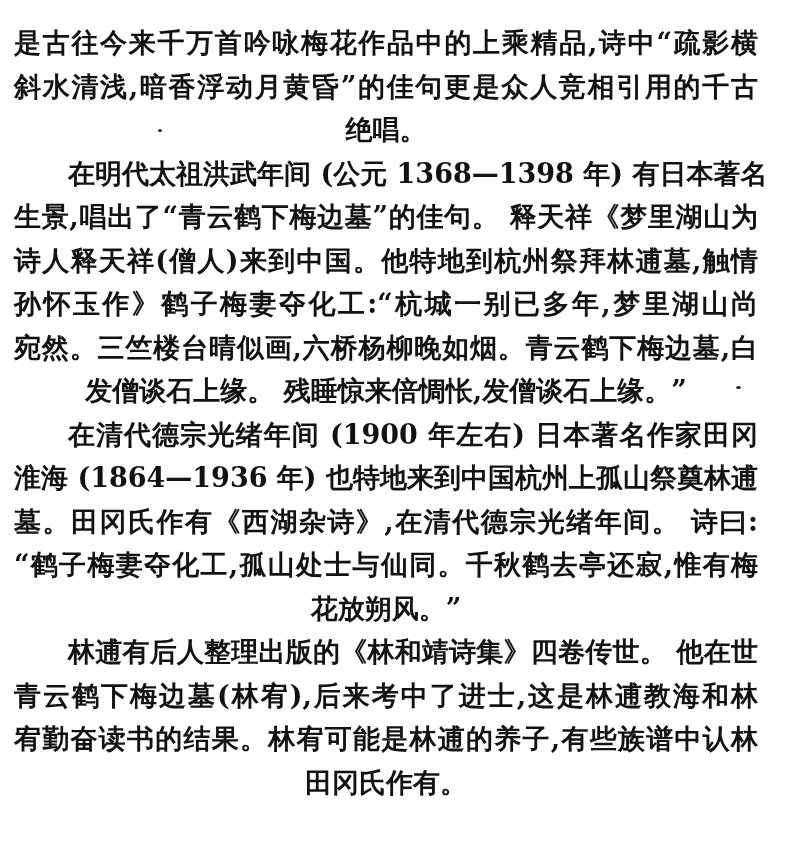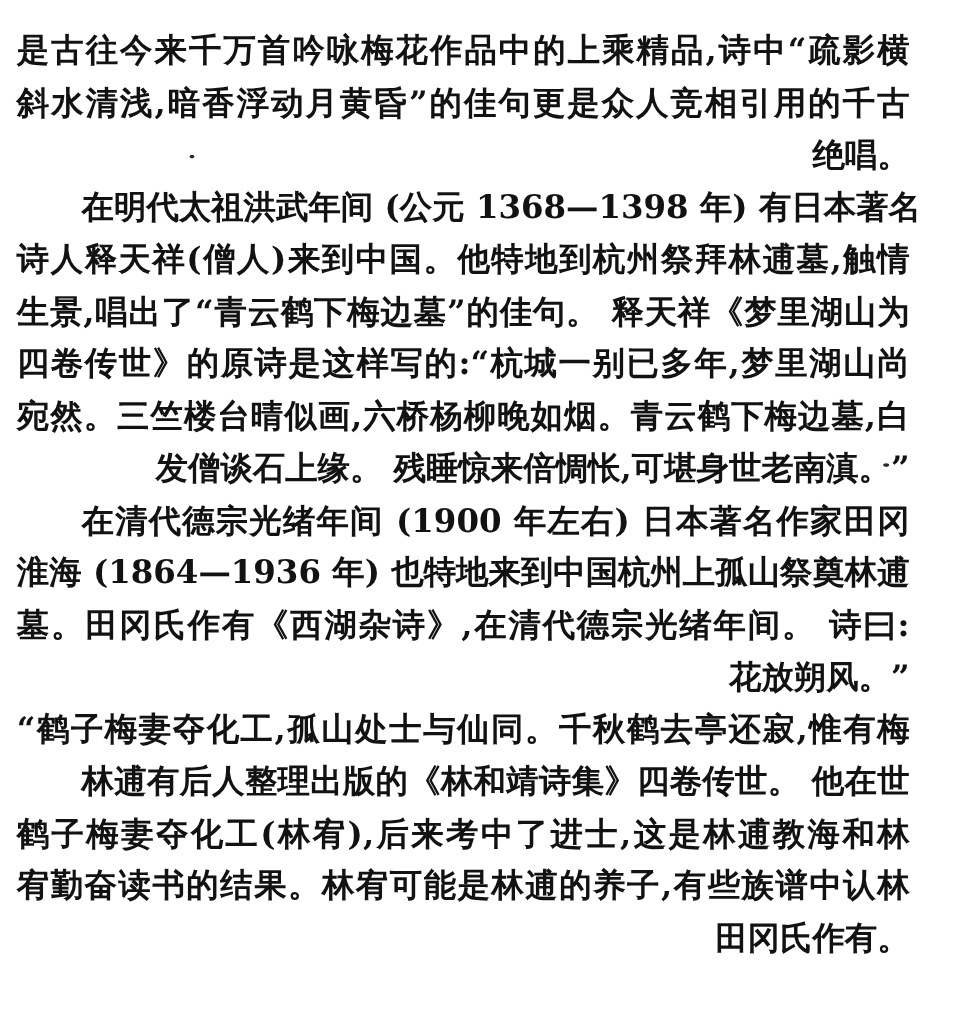--- a/index.html
+++ b/index.html
@@ -22,21 +22,21 @@
     position: absolute;
     left: 14px;
     top: 21px;
     width: 744px;
     font-size: 27px;
     font-weight: 700;
     line-height: 43.5px;
   }
   .ln {
     white-space: nowrap;
-    text-align: right;
+    text-align: center;
   }
   .j {
     text-align: justify;
     text-align-last: justify;
     text-justify: inter-character;
   }
   .ind {
     text-indent: 2em;
   }
   .speck {
@@ -54,38 +54,38 @@
   <div class="text-block">
 
     <div>
       <div class="ln j">是古往今来千万首吟咏梅花作品中的上乘精品,诗中“疏影横</div>
       <div class="ln j">斜水清浅,暗香浮动月黄昏”的佳句更是众人竞相引用的千古</div>
       <div class="ln">绝唱。</div>
     </div>
 
     <div>
       <div class="ln j ind">在明代太祖洪武年间 (公元 1368—1398 年) 有日本著名</div>
+      <div class="ln j">生景,唱出了“青云鹤下梅边墓”的佳句。 释天祥《梦里湖山为</div>
       <div class="ln j">诗人释天祥(僧人)来到中国。他特地到杭州祭拜林逋墓,触情</div>
-      <div class="ln j">生景,唱出了“青云鹤下梅边墓”的佳句。 释天祥《梦里湖山为</div>
-      <div class="ln j">四卷传世》的原诗是这样写的:“杭城一别已多年,梦里湖山尚</div>
+      <div class="ln j">孙怀玉作》鹤子梅妻夺化工:“杭城一别已多年,梦里湖山尚</div>
       <div class="ln j">宛然。三竺楼台晴似画,六桥杨柳晚如烟。青云鹤下梅边墓,白</div>
-      <div class="ln">发僧谈石上缘。 残睡惊来倍惆怅,可堪身世老南滇。”</div>
+      <div class="ln">发僧谈石上缘。 残睡惊来倍惆怅,发僧谈石上缘。”</div>
     </div>
 
     <div>
       <div class="ln j ind">在清代德宗光绪年间 (1900 年左右) 日本著名作家田冈</div>
       <div class="ln j">淮海 (1864—1936 年) 也特地来到中国杭州上孤山祭奠林逋</div>
       <div class="ln j">墓。田冈氏作有《西湖杂诗》,在清代德宗光绪年间。 诗曰:</div>
+      <div class="ln j">“鹤子梅妻夺化工,孤山处士与仙同。千秋鹤去亭还寂,惟有梅</div>
       <div class="ln">花放朔风。”</div>
-      <div class="ln j">“鹤子梅妻夺化工,孤山处士与仙同。千秋鹤去亭还寂,惟有梅</div>
     </div>
 
     <div>
       <div class="ln j ind">林逋有后人整理出版的《林和靖诗集》四卷传世。 他在世</div>
-      <div class="ln j">鹤子梅妻夺化工(林宥),后来考中了进士,这是林逋教海和林</div>
+      <div class="ln j">青云鹤下梅边墓(林宥),后来考中了进士,这是林逋教海和林</div>
       <div class="ln j">宥勤奋读书的结果。林宥可能是林逋的养子,有些族谱中认林</div>
       <div class="ln">田冈氏作有。</div>
     </div>
 
   </div>
 
   <div class="speck speck-1"></div>
   <div class="speck speck-2"></div>
 </div>
 

